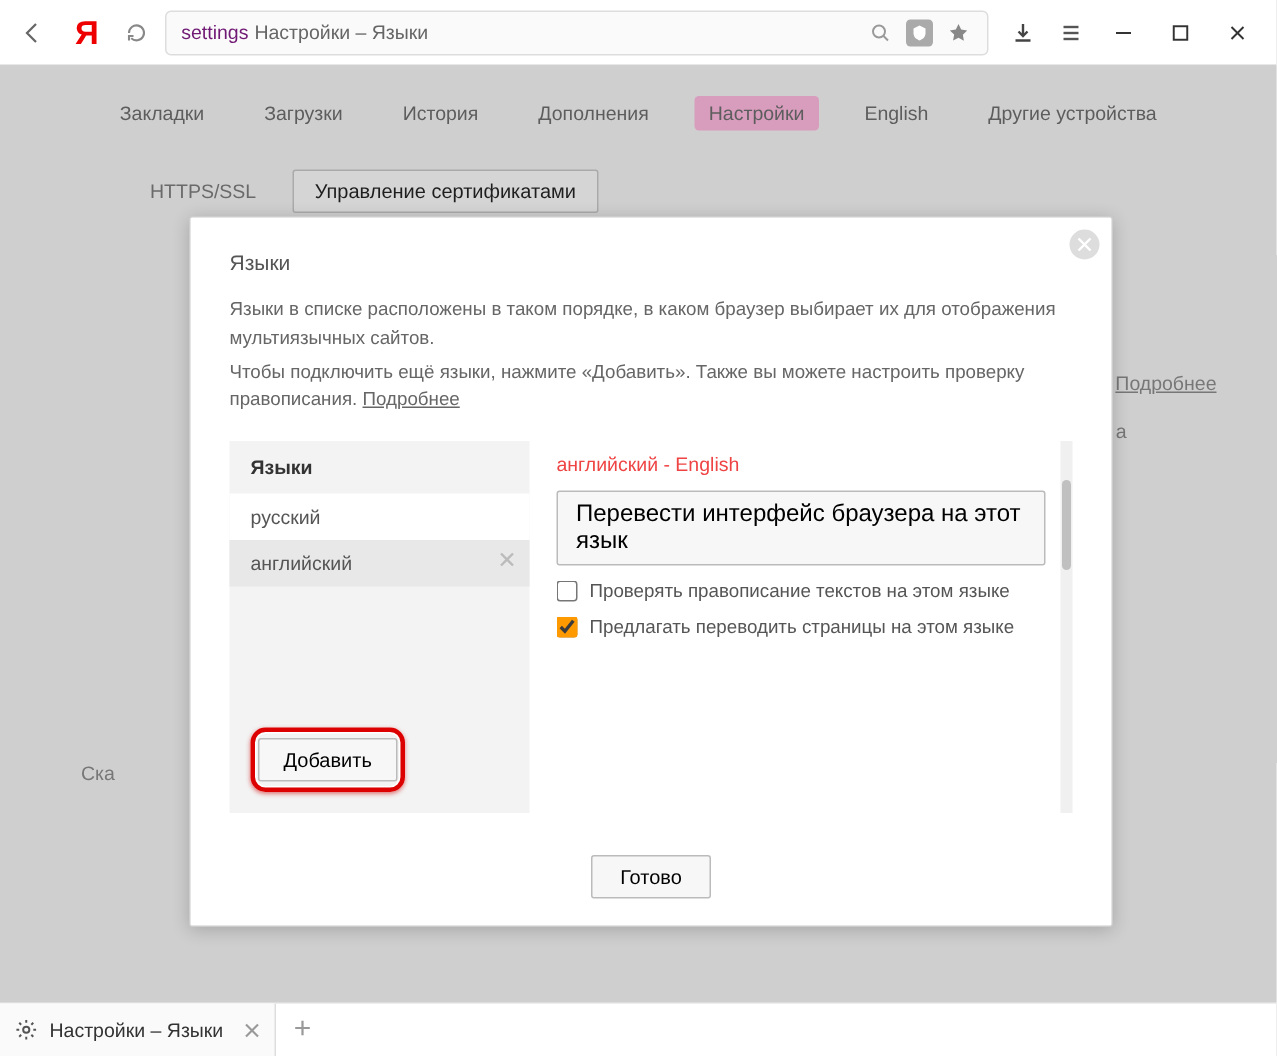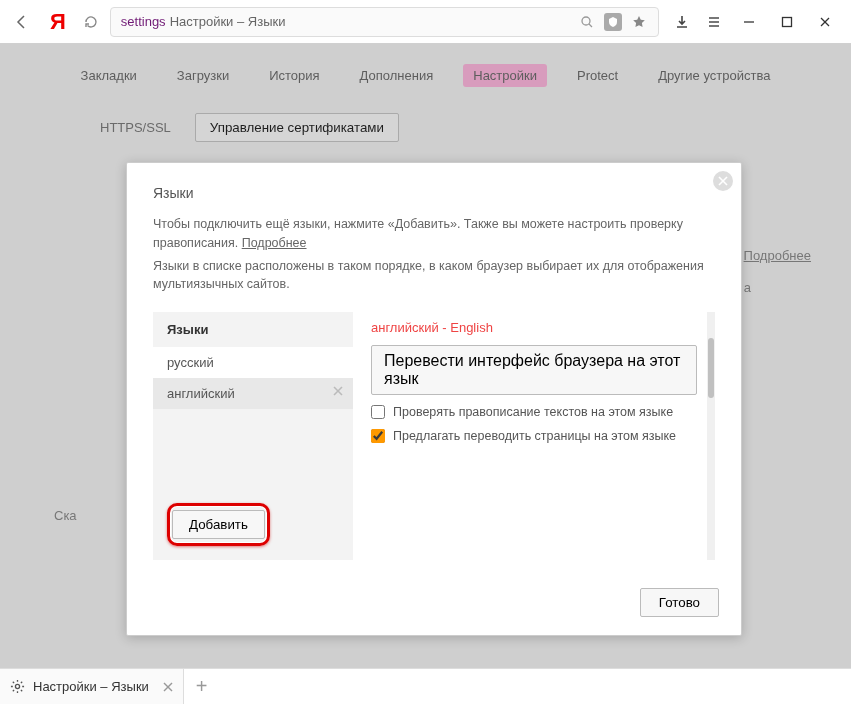--- a/index.html
+++ b/index.html
@@ -27,21 +27,21 @@
 .nav-tab.active { background: #f9a8d4; }
 
 .page-bg { position: absolute; top: 0; left: 0; right: 0; padding: 60px 60px; color: #777; }
 .bg-bottom { position: absolute; right: 40px; top: 204px; color: #777; text-decoration: underline; }
 .bg-a { position: absolute; right: 100px; top: 236px; }
 .bg-sk { position: absolute; left: 54px; top: 464px; }
 .bg-https { position: absolute; left: 100px; bottom: 22px; display: flex; align-items: center; gap: 24px; color: #666; }
 .bg-https-btn { border: 1px solid #bbb; background: #f4f4f4; padding: 6px 14px; border-radius: 2px; cursor: pointer; }
 
 
-.modal { position: absolute; top: 118px; left: 126px; width: 616px; background: #fff; border: 1px solid #ccc; box-shadow: 0 2px 12px rgba(0,0,0,0.2); border-radius: 2px; }
+.modal { position: absolute; top: 100px; left: 126px; width: 616px; background: #fff; border: 1px solid #ccc; box-shadow: 0 2px 12px rgba(0,0,0,0.2); border-radius: 2px; }
 .modal-close { position: absolute; top: 8px; right: 8px; width: 20px; height: 20px; background: #ddd; border-radius: 10px; color: #fff; display: flex; align-items: center; justify-content: center; font-size: 12px; cursor: pointer; }
 .modal-body { padding: 22px 26px 14px; }
 .modal-title { font-size: 14px; color: #555; margin-bottom: 14px; }
 .modal-desc { font-size: 12.5px; color: #666; line-height: 1.5; margin-bottom: 4px; }
 .modal-desc a { text-decoration: underline; color: #666; }
 
 .lang-area { display: flex; margin-top: 18px; }
 .lang-left { width: 200px; background: #f3f3f3; display: flex; flex-direction: column; }
 .lang-left-header { font-weight: bold; padding: 10px 14px; color: #333; }
 .lang-item { padding: 8px 14px; color: #555; cursor: pointer; background: #fff; position: relative; }
@@ -54,21 +54,21 @@
 
 .lang-right { flex: 1; padding: 8px 18px; position: relative; }
 .lang-right-title { color: #ef4444; margin-bottom: 10px; }
 .lang-btn { display: block; border: 1px solid #bbb; background: #f7f7f7; padding: 6px 12px; border-radius: 2px; cursor: pointer; margin-bottom: 10px; text-align: left; font-size: 16px; }
 .check-row { display: flex; align-items: center; gap: 8px; margin-bottom: 10px; color: #555; font-size: 12.5px; }
 .check-row input { width: 14px; height: 14px; }
 .check-row.checked input { accent-color: #f90; }
 .scrollbar { position: absolute; right: 0; top: 0; bottom: 0; width: 8px; background: #f0f0f0; }
 .scroll-thumb { position: absolute; top: 26px; width: 6px; left: 1px; height: 60px; background: #c0c0c0; border-radius: 3px; }
 
-.modal-footer { display: flex; justify-content: flex-end; padding: 14px 22px 18px; }
+.modal-footer { display: flex; justify-content: center; padding: 14px 22px 18px; }
 .done-btn { border: 1px solid #bbb; background: #f7f7f7; padding: 6px 18px; border-radius: 2px; cursor: pointer; }
 
 
 .tab-bar { position: absolute; bottom: 0; left: 0; right: 0; height: 36px; background: #fff; border-top: 1px solid #ddd; display: flex; align-items: center; }
 .tab { display: flex; align-items: center; gap: 8px; padding: 0 10px; height: 100%; border-right: 1px solid #ddd; background: #fafafa; }
 .tab-icon { font-size: 15px; }
 .tab-close { color: #999; cursor: pointer; margin-left: 6px; }
 .new-tab { padding: 0 12px; font-size: 20px; color: #999; cursor: pointer; }
 
 svg { display: block; }
@@ -144,21 +144,21 @@
   </div>
 </div>
 
 <div class="content">
   <div class="nav-tabs" id="nav-tabs">
       <div class="nav-tab">Закладки</div>
       <div class="nav-tab">Загрузки</div>
       <div class="nav-tab">История</div>
       <div class="nav-tab">Дополнения</div>
       <div class="nav-tab active">Настройки</div>
-      <div class="nav-tab">Protect</div>
+      <div class="nav-tab">English</div>
       <div class="nav-tab">Другие устройства</div>
     </div>
 
   <div class="page-bg">
     <span class="bg-bottom">Подробнее</span>
     <span style="position:absolute;right:110px;top:204px;">темы.</span>
     <span class="bg-a">а</span>
     <span class="bg-sk">Ска</span>
     <div class="bg-https">
       <span>HTTPS/SSL</span>
@@ -170,24 +170,24 @@
 
   <div class="modal">
     <div class="modal-close">
       <svg width="10" height="10" viewBox="0 0 10 10">
           <line x1="1" y1="1" x2="9" y2="9" stroke="#fff" stroke-width="1.6"></line>
           <line x1="9" y1="1" x2="1" y2="9" stroke="#fff" stroke-width="1.6"></line>
         </svg>
     </div>
     <div class="modal-body">
       <div class="modal-title">Языки</div>
+      <div class="modal-desc">Языки в списке расположены в таком порядке, в каком браузер выбирает их для отображения мультиязычных сайтов.</div>
       <div class="modal-desc">
         <span>Чтобы подключить ещё языки, нажмите «Добавить». Также вы можете настроить проверку правописания. </span><a href="#">Подробнее</a>
       </div>
-      <div class="modal-desc">Языки в списке расположены в таком порядке, в каком браузер выбирает их для отображения мультиязычных сайтов.</div>
 
       <div class="lang-area" style="position:relative;">
         <div class="lang-left">
           <div class="lang-left-header">Языки</div>
           <div id="lang-items">
               <div class="lang-item">русский</div>
               <div class="lang-item selected">английский<span class="remove">
                   <svg width="10" height="10" viewBox="0 0 10 10">
                     <line x1="1" y1="1" x2="9" y2="9" stroke="#bbb" stroke-width="1.6"></line>
                     <line x1="9" y1="1" x2="1" y2="9" stroke="#bbb" stroke-width="1.6"></line>

